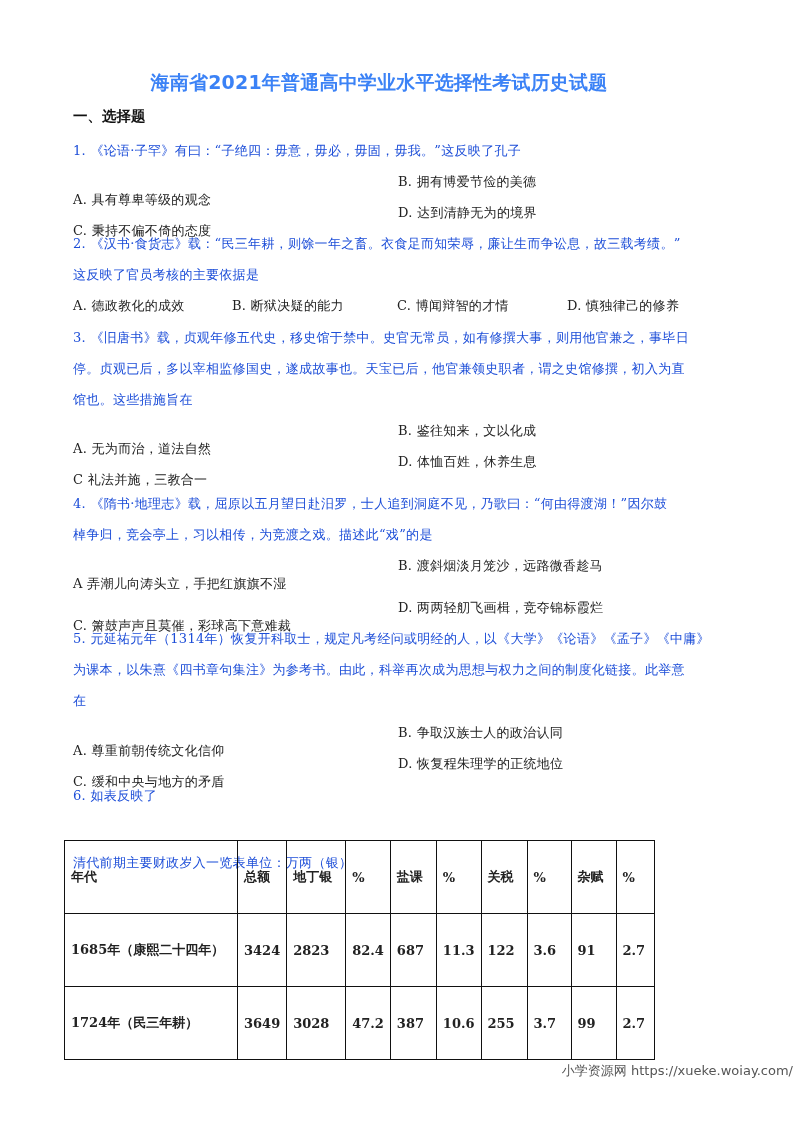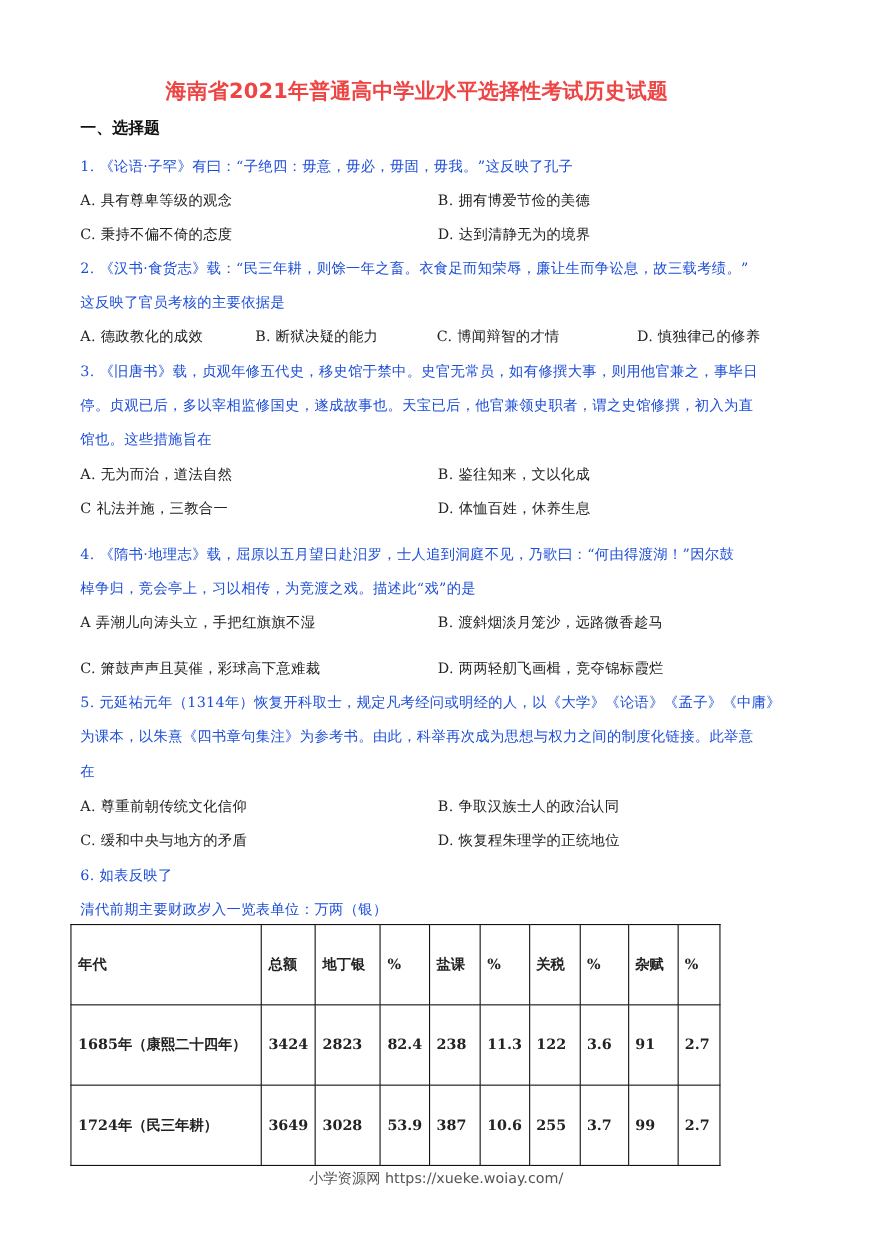--- a/index.html
+++ b/index.html
@@ -5,41 +5,41 @@
   html, body { margin: 0; padding: 0; background: #ffffff; }
   body {
     width: 793px; height: 1122px; position: relative; overflow: hidden;
     font-family: "DejaVu Serif", "Liberation Serif", serif;
     color: #1a1a1a;
   }
   .abs { position: absolute; white-space: nowrap; }
   .title {
     left: 0; width: 758px; top: 70px; text-align: center;
     font-family: "DejaVu Sans", "Liberation Sans", sans-serif;
-    font-weight: bold; font-size: 19px; letter-spacing: 0.2px; color: #ef4444;
+    font-weight: bold; font-size: 19px; letter-spacing: 0.2px; color: #3b82f6;
   }
   .section {
     left: 73px; top: 107px; font-size: 14.5px; font-weight: bold;
     font-family: "DejaVu Sans", "Liberation Sans", sans-serif; color: #111;
   }
   .line { font-size: 13px; left: 73px; color: #1d4ed8; letter-spacing: 0.3px; }
   .opt  { font-size: 13px; color: #222; letter-spacing: 0.3px; }
   .colB { left: 398px; }
-  .colA { left: 73px; }
+  .colA { left: 73px; margin-top: 18px; }
 
   table.fin {
     position: absolute; left: 64px; top: 840px;
     border-collapse: collapse; font-size: 13px; color: #222;
   }
   table.fin td {
     border: 1.5px solid #111; height: 40px; padding: 16px 6px;
     vertical-align: middle; white-space: nowrap; font-weight: bold;
   }
   .footer {
-    left: 0; width: 793px; top: 1062px; text-align: center;
+    left: 0; width: 793px; top: 1062px; text-align: right;
     font-family: "DejaVu Sans", "Liberation Sans", sans-serif;
     font-size: 13px; color: #555;
   }
 </style>
 </head>
 <body>
 
 <div class="abs title">海南省2021年普通高中学业水平选择性考试历史试题</div>
 <div class="abs section">一、选择题</div>
 
@@ -47,21 +47,21 @@
 <div class="abs opt colA" style="top:173px">A. 具有尊卑等级的观念</div>
 <div class="abs opt colB" style="top:173px">B. 拥有博爱节俭的美德</div>
 <div class="abs opt colA" style="top:204px">C. 秉持不偏不倚的态度</div>
 <div class="abs opt colB" style="top:204px">D. 达到清静无为的境界</div>
 
 <div class="abs line" style="top:235px">2. 《汉书·食货志》载：“民三年耕，则馀一年之畜。衣食足而知荣辱，廉让生而争讼息，故三载考绩。”</div>
 <div class="abs line" style="top:266px">这反映了官员考核的主要依据是</div>
 <div class="abs opt" style="top:297px;left:73px">A. 德政教化的成效</div>
 <div class="abs opt" style="top:297px;left:232px">B. 断狱决疑的能力</div>
 <div class="abs opt" style="top:297px;left:397px">C. 博闻辩智的才情</div>
-<div class="abs opt" style="top:297px;left:579px">D. 慎独律己的修养</div>
+<div class="abs opt" style="top:297px;left:567px">D. 慎独律己的修养</div>
 
 <div class="abs line" style="top:329px">3. 《旧唐书》载，贞观年修五代史，移史馆于禁中。史官无常员，如有修撰大事，则用他官兼之，事毕日</div>
 <div class="abs line" style="top:360px">停。贞观已后，多以宰相监修国史，遂成故事也。天宝已后，他官兼领史职者，谓之史馆修撰，初入为直</div>
 <div class="abs line" style="top:391px">馆也。这些措施旨在</div>
 <div class="abs opt colA" style="top:422px">A. 无为而治，道法自然</div>
 <div class="abs opt colB" style="top:422px">B. 鉴往知来，文以化成</div>
 <div class="abs opt colA" style="top:453px">C  礼法并施，三教合一</div>
 <div class="abs opt colB" style="top:453px">D. 体恤百姓，休养生息</div>
 
 <div class="abs line" style="top:495px">4. 《隋书·地理志》载，屈原以五月望日赴汨罗，士人追到洞庭不见，乃歌曰：“何由得渡湖！”因尔鼓</div>
@@ -73,53 +73,53 @@
 
 <div class="abs line" style="top:630px">5. 元延祐元年（1314年）恢复开科取士，规定凡考经问或明经的人，以《大学》《论语》《孟子》《中庸》</div>
 <div class="abs line" style="top:661px">为课本，以朱熹《四书章句集注》为参考书。由此，科举再次成为思想与权力之间的制度化链接。此举意</div>
 <div class="abs line" style="top:692px">在</div>
 <div class="abs opt colA" style="top:724px">A. 尊重前朝传统文化信仰</div>
 <div class="abs opt colB" style="top:724px">B. 争取汉族士人的政治认同</div>
 <div class="abs opt colA" style="top:755px">C. 缓和中央与地方的矛盾</div>
 <div class="abs opt colB" style="top:755px">D. 恢复程朱理学的正统地位</div>
 
 <div class="abs line" style="top:787px">6. 如表反映了</div>
-<div class="abs line" style="top:818px">清代前期主要财政岁入一览表单位：万两（银）</div>
+<div class="abs line" style="top:854px">清代前期主要财政岁入一览表单位：万两（银）</div>
 
 <table class="fin">
   <tbody>
       <tr>
     <td style="width:160px">年代</td>
     <td style="width:33px">总额</td>
     <td style="width:46px">地丁银</td>
     <td style="width:31px">%</td>
     <td style="width:33px">盐课</td>
     <td style="width:31px">%</td>
     <td style="width:33px">关税</td>
     <td style="width:31px">%</td>
     <td style="width:32px">杂赋</td>
     <td style="width:25px">%</td>
   </tr>
   <tr>
     <td>1685年（康熙二十四年）</td>
     <td>3424</td>
     <td>2823</td>
     <td>82.4</td>
-    <td>238</td>
+    <td>687</td>
     <td>11.3</td>
     <td>122</td>
     <td>3.6</td>
     <td>91</td>
     <td>2.7</td>
   </tr>
   <tr>
     <td>1724年（民三年耕）</td>
     <td>3649</td>
     <td>3028</td>
-    <td>53.9</td>
+    <td>47.2</td>
     <td>387</td>
     <td>10.6</td>
     <td>255</td>
     <td>3.7</td>
     <td>99</td>
     <td>2.7</td>
   </tr>
 </tbody>
   </table>
 

